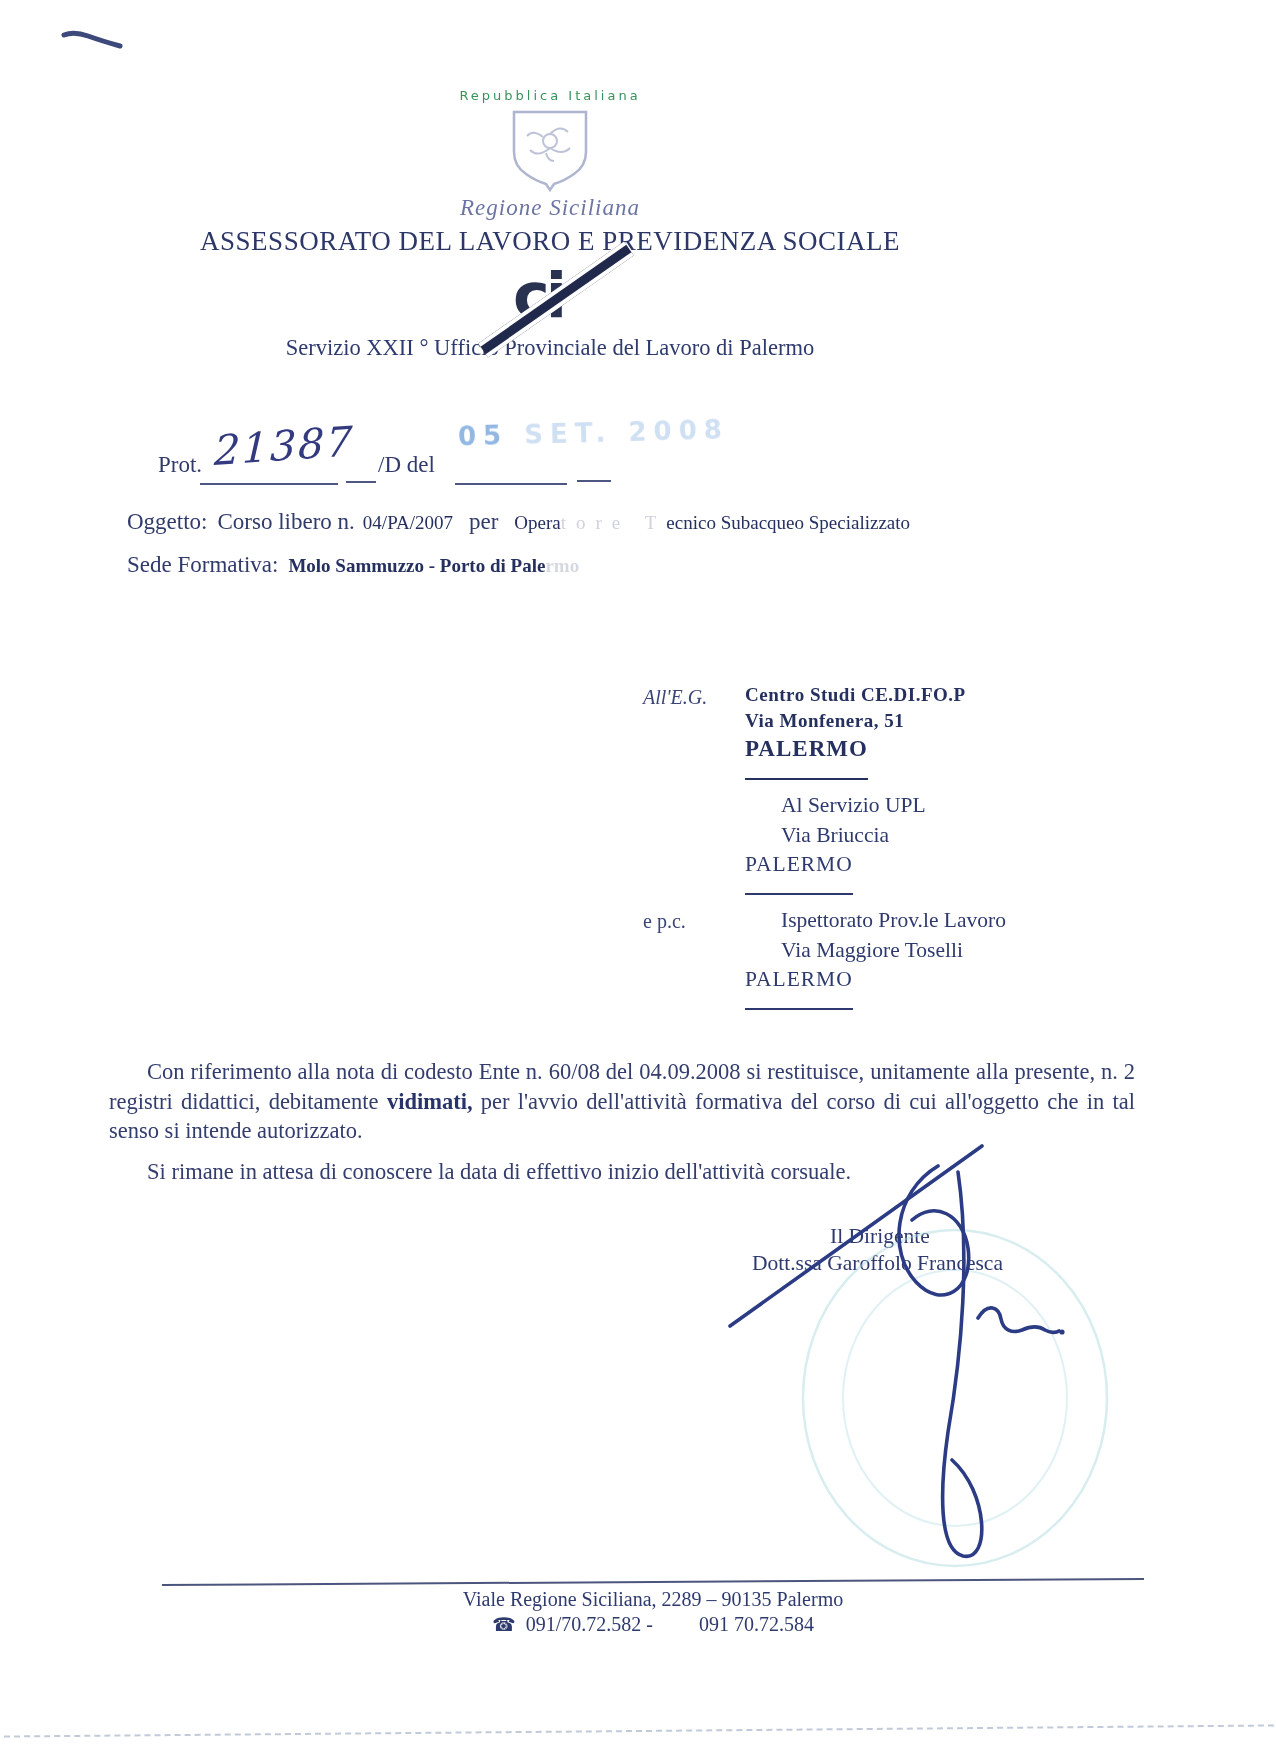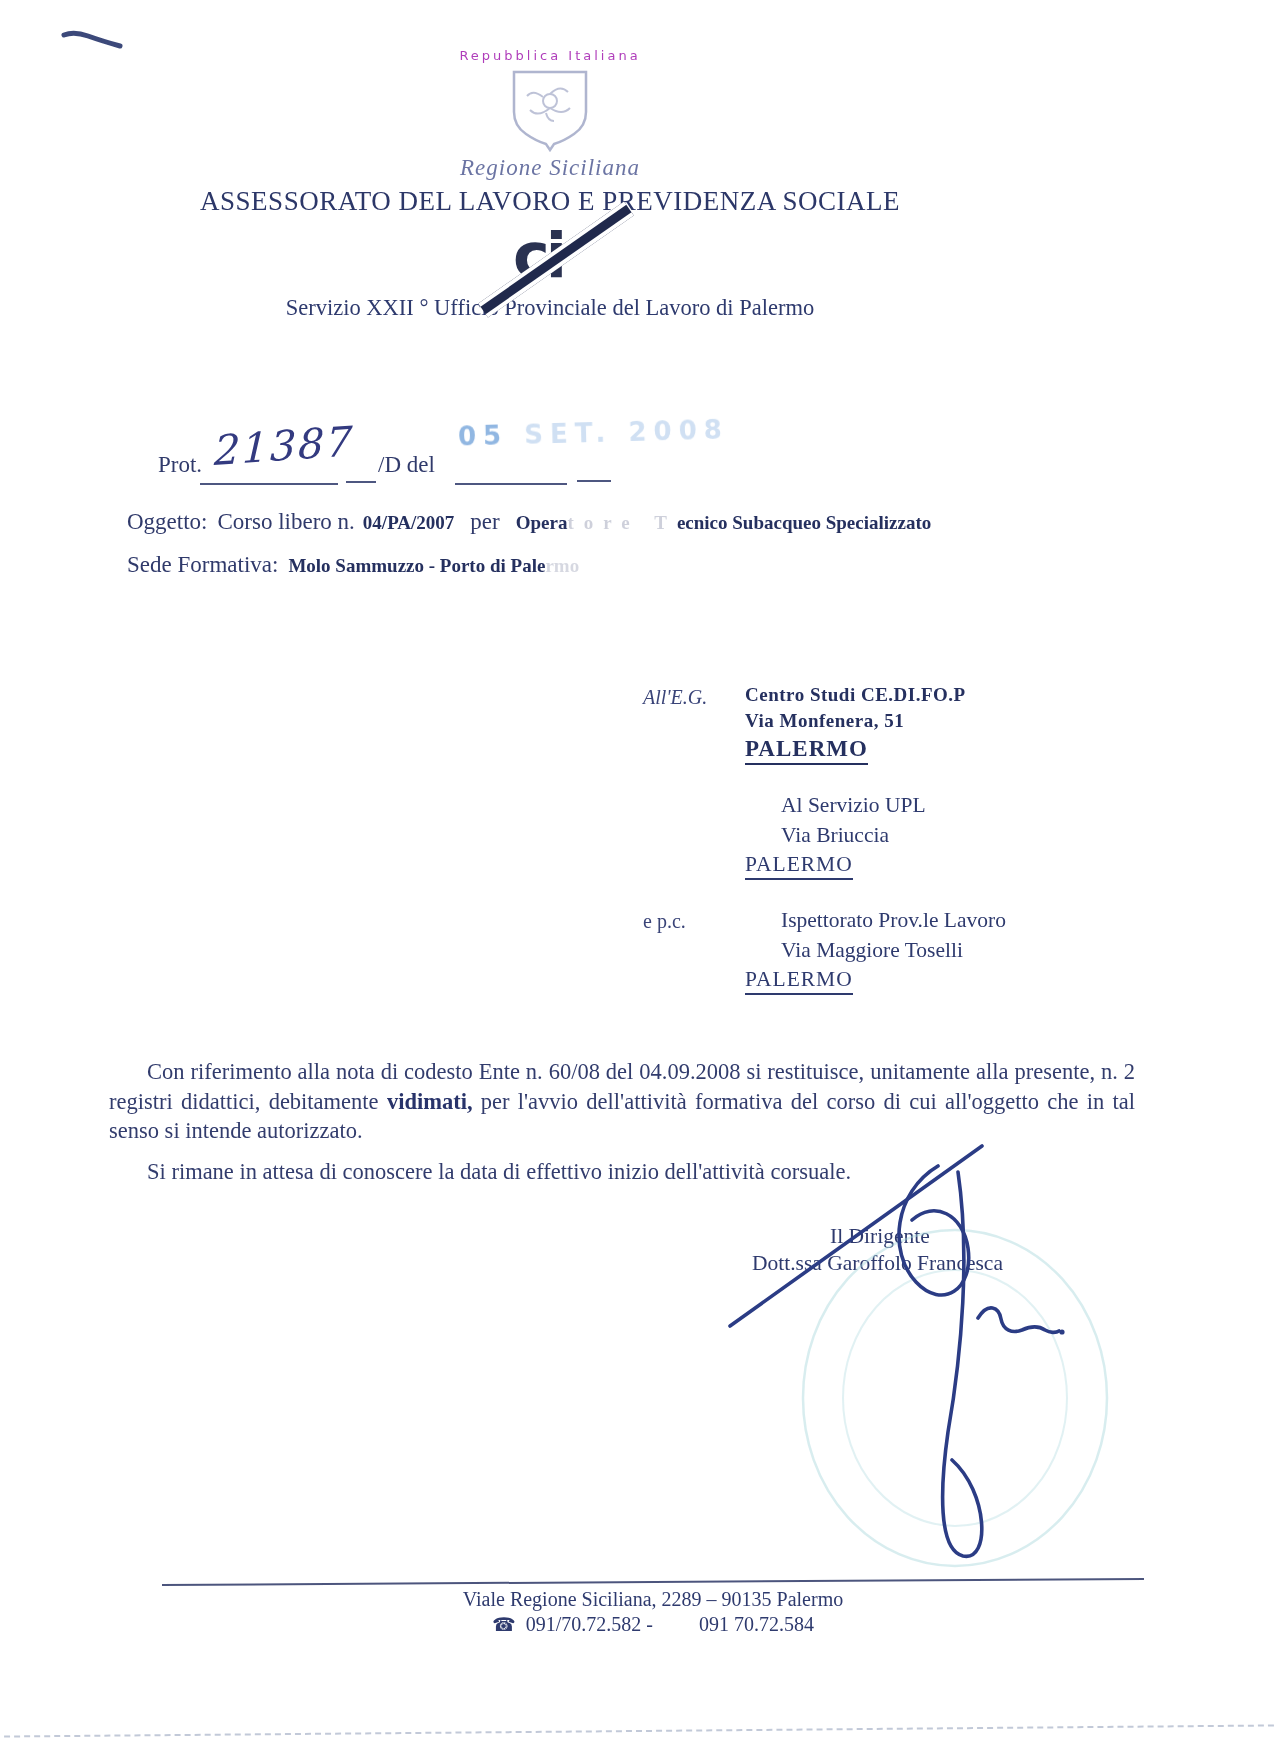--- a/index.html
+++ b/index.html
@@ -7,21 +7,21 @@
     position:relative;width:1276px;height:1754px;margin:0 auto;
     background:#ffffff;overflow:hidden;
     font-family:"Liberation Serif", serif;
     color:#303a6b;
   }
   .abs{position:absolute;}
   .sans{font-family:"DejaVu Sans", sans-serif;}
 
   
   .letterhead{left:0;top:48px;width:1100px;text-align:center;}
-  .republic{font-size:13px;letter-spacing:3px;color:#a21caf;opacity:.85;}
+  .republic{font-size:13px;letter-spacing:3px;color:#15803d;opacity:.85;margin-top:40px;}
   .shield{display:block;margin:4px auto 0;opacity:.8;}
   .region{font-style:italic;font-size:23px;color:#5c669a;opacity:.9;letter-spacing:1px;margin-top:2px;}
   .department{font-size:27px;letter-spacing:.5px;color:#2c3768;margin-top:5px;}
   .logo{position:relative;width:122px;height:66px;margin:8px auto 2px;transform:translateX(6px);}
   .logo-letters{
     font-family:"DejaVu Sans", sans-serif;font-weight:900;font-size:62px;line-height:62px;
     color:#20294c;letter-spacing:-4px;position:absolute;left:18px;top:0;
     filter:contrast(.9);
   }
   .logo-slash{
@@ -44,33 +44,33 @@
     left:458px;top:418px;font-family:"DejaVu Sans",sans-serif;font-weight:bold;
     font-size:26px;letter-spacing:7px;color:#6d9fd8;transform:rotate(-1.5deg);
     filter:blur(.4px);white-space:nowrap;
   }
   .date-stamp .d1{opacity:.75;}
   .date-stamp .d2{opacity:.32;}
 
   
   .subject-row{left:127px;top:509px;display:flex;align-items:baseline;white-space:nowrap;}
   .subject-row .r{font-size:23px;}
-  .subject-row .b{font-size:19px;font-weight:bold;color:#25305f;}
+  .subject-row .b{font-size:19px;font-weight:normal;color:#25305f;}
   .faded{opacity:.18;}
   .faded-mid{opacity:.22;letter-spacing:10px;}
   .sede-row{left:127px;top:552px;display:flex;align-items:baseline;white-space:nowrap;}
   .sede-row .r{font-size:23px;}
   .sede-row .b{font-size:19px;font-weight:bold;color:#25305f;}
 
   
   .rcpt-prefix{font-size:20px;color:#3a4478;}
   .rcpt-bold{font-size:19px;font-weight:bold;color:#25305f;letter-spacing:.5px;}
   .rcpt-reg{font-size:21.5px;color:#2e3a6e;margin-left:36px;}
   .rcpt-city{font-size:23px;font-weight:bold;color:#25305f;letter-spacing:1px;
-    border-bottom:2.5px solid #25305f;padding-bottom:1px;display:inline-block;}
+    border-bottom:2.5px solid #25305f;padding-bottom:16px;display:inline-block;}
 
   
   .body-text{
     left:98px;top:1046px;width:1048px;font-size:22.5px;line-height:29.5px;
     text-align:justify;color:#323c6d;
   }
   .body-text p{margin:11px;text-indent:38px;}
   .body-text .bold{font-weight:bold;color:#28336a;}
 
   

